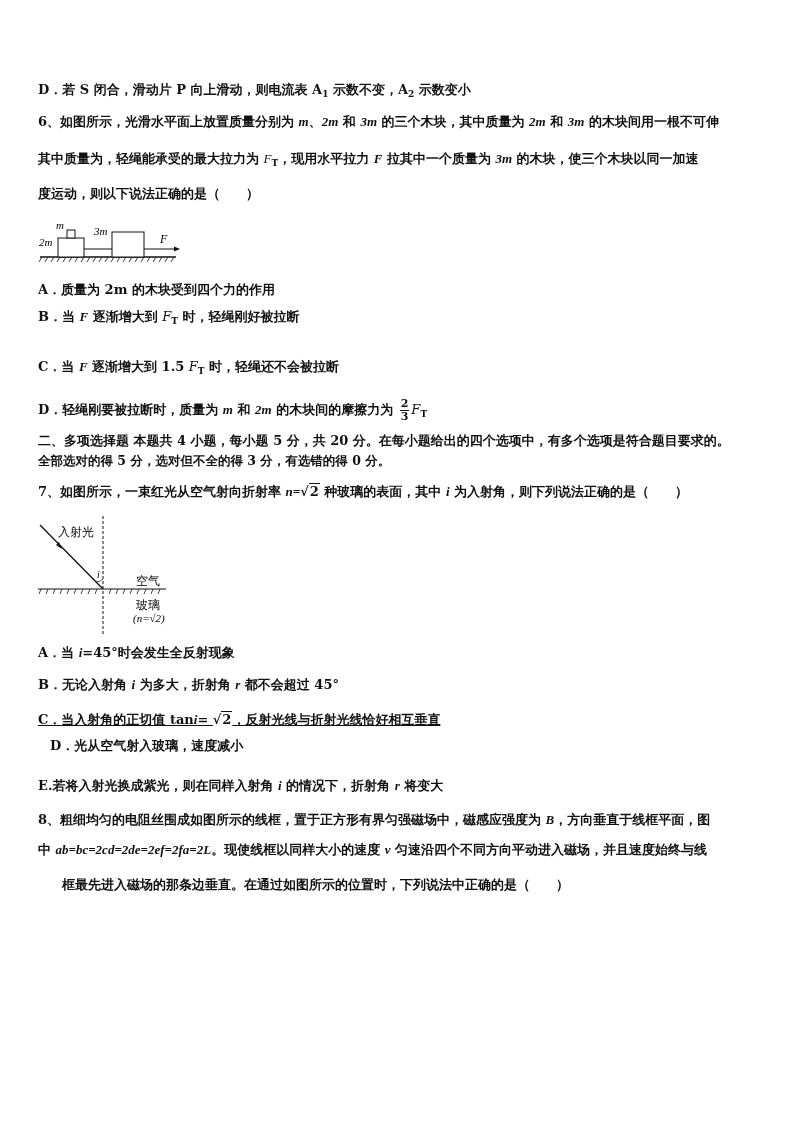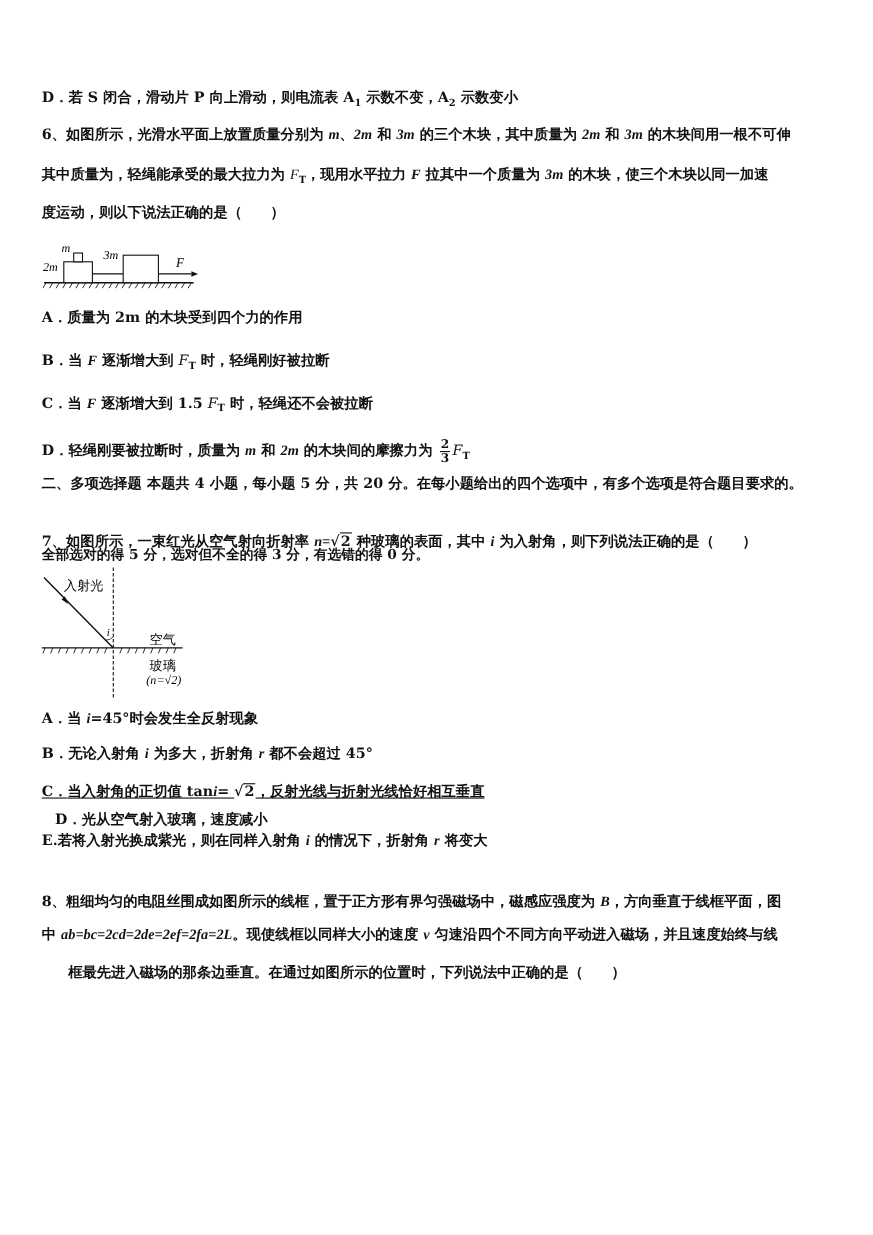--- a/index.html
+++ b/index.html
@@ -70,32 +70,32 @@
   <polygon points="136,28.5 142,31 136,33.5" fill="#111"></polygon>
   <text x="18" y="11" font-size="11" font-style="italic">m</text>
   <text x="1" y="28" font-size="11" font-style="italic">2m</text>
   <text x="56" y="17" font-size="11" font-style="italic">3m</text>
   <text x="122" y="25" font-size="12" font-style="italic">F</text>
 </svg>
 
 <div class="line b" style="top:282px;">
   <span>A．</span><span>质量为 2m 的木块受到四个力的作用</span>
 </div>
-<div class="line b" style="top:320px;">
+<div class="line b" style="top:309px;">
   <span>B．</span><span>当 </span><i class="v">F</i><span> 逐渐增大到 </span><i style="font-weight:normal;">F</i><span class="sub">T</span><span> 时，轻绳刚好被拉断</span>
 </div>
 <div class="line b" style="top:359px;">
   <span>C．</span><span>当 </span><i class="v">F</i><span> 逐渐增大到 1.5 </span><i style="font-weight:normal;">F</i><span class="sub">T</span><span> 时，轻绳还不会被拉断</span>
 </div>
 <div class="line b" style="top:398px;">
   <span>D．</span><span>轻绳刚要被拉断时，质量为 </span><i class="v">m</i><span> 和 </span><i class="v">2m</i><span> 的木块间的摩擦力为 </span><span class="frac"><span class="num">2</span><span>3</span></span><i style="font-weight:normal;">F</i><span class="sub">T</span>
 </div>
 
 <div class="line b" style="top:433px;font-size:13px;">二、多项选择题 本题共 4 小题，每小题 5 分，共 20 分。在每小题给出的四个选项中，有多个选项是符合题目要求的。</div>
-<div class="line b" style="top:453px;font-size:12.5px;margin-top:43px;">全部选对的得 5 分，选对但不全的得 3 分，有选错的得 0 分。</div>
+<div class="line b" style="top:453px;font-size:12.5px;">全部选对的得 5 分，选对但不全的得 3 分，有选错的得 0 分。</div>
 
 <div class="line b" style="top:484px;">
   <span>7、如图所示，一束红光从空气射向折射率 </span><i class="v">n=</i><span class="sqrt">√<span class="rad">2</span></span><span> 种玻璃的表面，其中 </span><i class="v">i</i><span> 为入射角，则下列说法正确的是（　　）</span>
 </div>
 
 <svg style="left:36px;top:514px;" width="140" height="124" viewBox="0 0 140 124">
   <line x1="67" y1="2" x2="67" y2="122" stroke="#111" stroke-width="1" stroke-dasharray="3,2"></line>
   <line x1="2" y1="75" x2="130" y2="75" stroke="#111" stroke-width="1.2"></line>
   <g stroke="#111" stroke-width="0.8">
     <line x1="5" y1="75" x2="3" y2="80"></line>
@@ -131,21 +131,21 @@
 </div>
 <div class="line b" style="top:677px;">
   <span>B．</span><span>无论入射角 </span><i class="v">i</i><span> 为多大，折射角 </span><i class="v">r</i><span> 都不会超过 45°</span>
 </div>
 <div class="line b" style="top:712px;text-decoration:underline;">
   <span>C．</span><span>当入射角的正切值 tan</span><i class="v">i</i><span>= </span><span class="sqrt">√<span class="rad">2</span></span><span>，反射光线与折射光线恰好相互垂直</span>
 </div>
 <div class="line b" style="top:738px;margin-left:12px;">
   <span>D．</span><span>光从空气射入玻璃，速度减小</span>
 </div>
-<div class="line b" style="top:756px;">
+<div class="line b" style="top:778px;">
   <span>E.</span><span>若将入射光换成紫光，则在同样入射角 </span><i class="v">i</i><span> 的情况下，折射角 </span><i class="v">r</i><span> 将变大</span>
 </div>
 
 <div class="line b" style="top:812px;">
   <span>8、粗细均匀的电阻丝围成如图所示的线框，置于正方形有界匀强磁场中，磁感应强度为 </span><i class="v">B</i><span>，方向垂直于线框平面，图</span>
 </div>
 <div class="line b" style="top:842px;">
   <span>中 </span><i class="v">ab=bc=2cd=2de=2ef=2fa=2L</i><span>。现使线框以同样大小的速度 </span><i class="v">v</i><span> 匀速沿四个不同方向平动进入磁场，并且速度始终与线</span>
 </div>
 <div class="line b" style="top:877px;margin-left:24px;">框最先进入磁场的那条边垂直。在通过如图所示的位置时，下列说法中正确的是（　　）</div>

